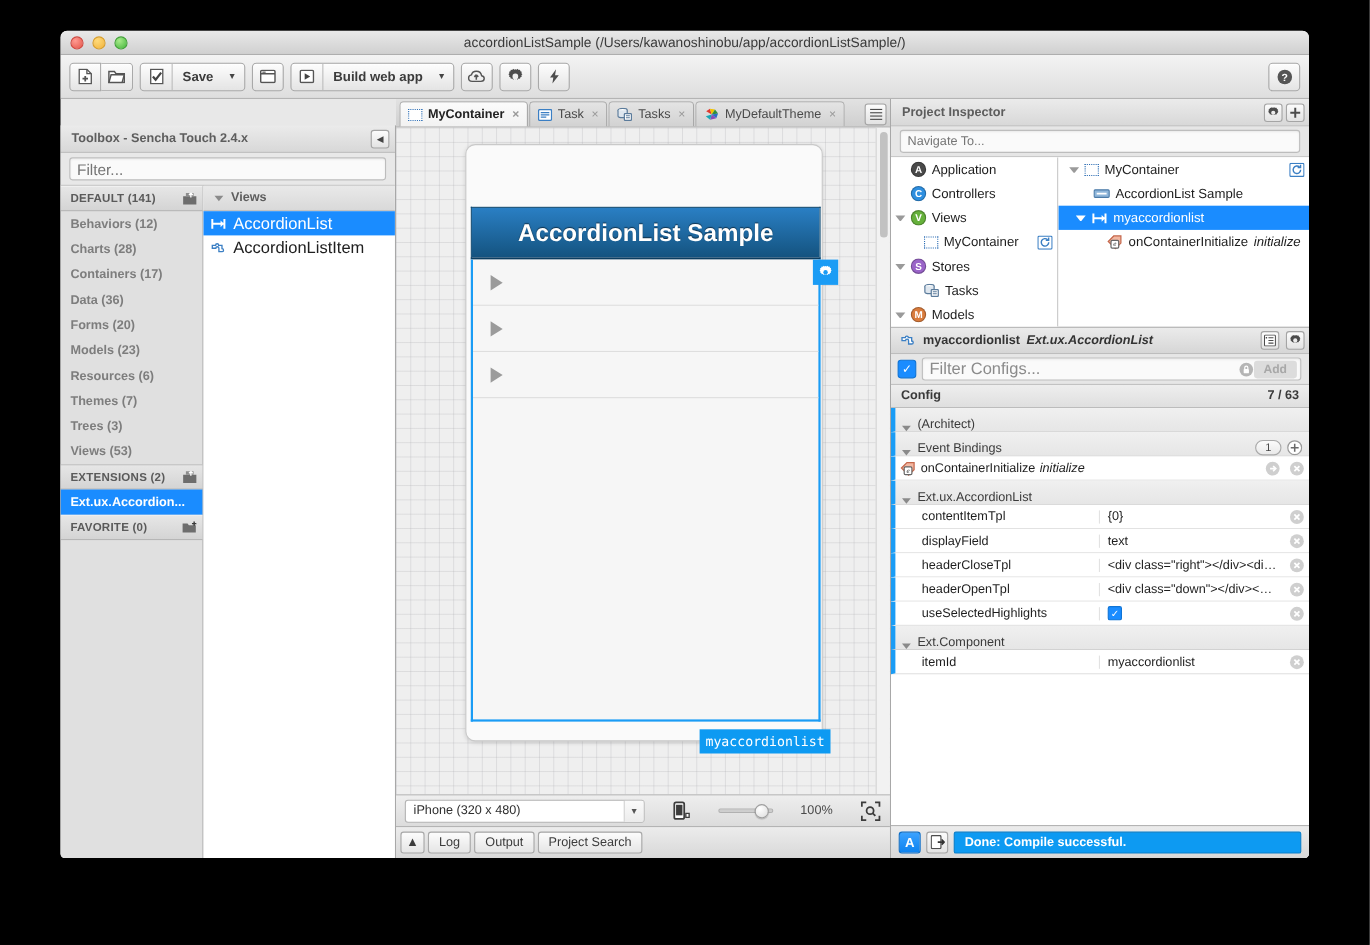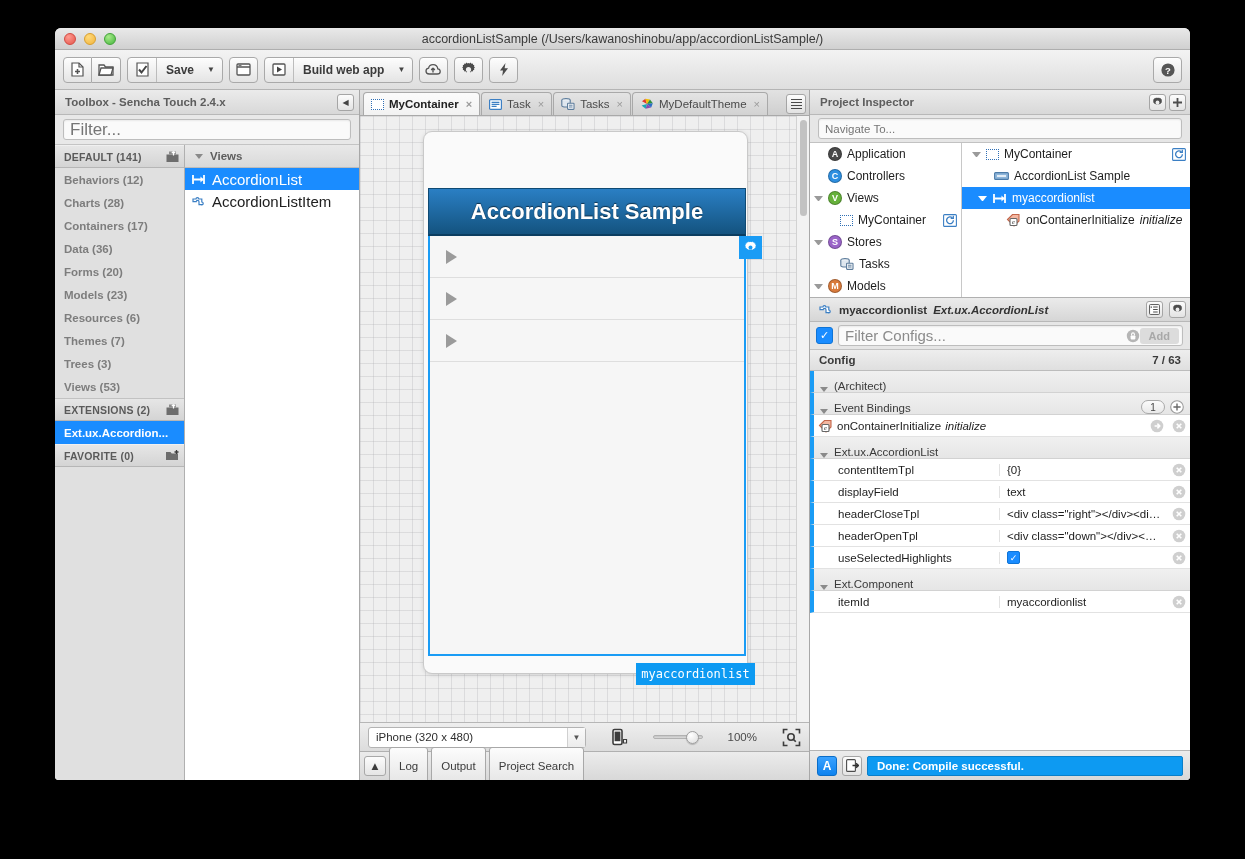--- a/index.html
+++ b/index.html
@@ -71,33 +71,33 @@
   .spacer { flex: 1; }
 
   
   svg { display: block; }
 
   
   .body { flex: 1; display: flex; min-height: 0; }
 
   
   .toolbox { width: 305px; flex: 0 0 305px; display: flex; flex-direction: column;
-             background: #e4e4e4; border-right: 1px solid #a8a8a8; }
+             background: #e4e4e4; border-right: 1px solid #a8a8a8; margin-top: 24px; }
   .tbx-head { height: 25px; flex: 0 0 25px; display: flex; align-items: center;
               background: linear-gradient(#ebebeb,#d8d8d8); border-bottom: 1px solid #b8b8b8;
               padding: 0 5px 0 10px; }
   .tbx-head .t { flex: 1; font-size: 11.5px; font-weight: bold; color: #5d5d5d; }
   .collapse-btn { width: 17px; height: 17px; border: 1px solid #a5a5a5; border-radius: 3px;
                   background: linear-gradient(#fcfcfc,#e3e3e3); display:flex; align-items:center; justify-content:center;
                   font-size: 8px; color: #444; }
   .tbx-filter { height: 30px; flex: 0 0 30px; padding: 4px 8px; background: #e8e8e8;
                 border-bottom: 1px solid #c4c4c4; }
   .tbx-filter input {
     width: 100%; height: 21px; border: 1px solid #bdbdbd; border-radius: 3px;
-    background: #fafafa; font-size: 17px; color: #8b8b8b; padding: 0 6px;
+    background: #fafafa; font-size: 14px; color: #8b8b8b; padding: 0 6px;
     font-family: "Liberation Sans", sans-serif;
     box-shadow: 0 1px 2px rgba(0,0,0,.07) inset;
   }
   .tbx-main { flex: 1; display: flex; min-height: 0; }
   .cats { width: 130px; flex: 0 0 130px; background: #e0e0e0; border-right: 1px solid #b0b0b0;
           display: flex; flex-direction: column; }
   .cat-hdr { height: 23px; display: flex; align-items: center; padding: 0 4px 0 9px;
              background: linear-gradient(#e6e6e6,#d4d4d4); border-bottom: 1px solid #b6b6b6;
              border-top: 1px solid #f0f0f0;
              font-size: 10.5px; font-weight: bold; color: #5a5a5a; letter-spacing: .2px; }
@@ -190,21 +190,21 @@
   .slider { flex: 1; height: 21px; position: relative; display: flex; align-items: center; }
   .slider .track { width: 100%; height: 4px; background: linear-gradient(#c4c4c4,#dadada);
                    border: 1px solid #b1b1b1; border-radius: 3px; }
   .slider .knob { position: absolute; right: 4px; width: 13px; height: 13px; border-radius: 50%;
                   background: radial-gradient(circle at 35% 30%, #fff, #dcdcdc);
                   border: 1px solid #9d9d9d; box-shadow: 0 1px 1px rgba(0,0,0,.2); }
   .zoomtxt { font-size: 11.5px; color: #4a4a4a; }
 
   .bottombar { height: 28px; flex: 0 0 28px; display: flex; align-items: center; gap: 3px;
                padding: 0 4px; background: linear-gradient(#ececec,#d8d8d8); }
-  .bb-btn { height: 20px; padding: 18px 9px; border: 1px solid #a8a8a8; border-radius: 3px;
+  .bb-btn { height: 20px; padding: 0 9px; border: 1px solid #a8a8a8; border-radius: 3px;
             background: linear-gradient(#fcfcfc,#e5e5e5); font-size: 11.5px; color: #3b3b3b;
             display: flex; align-items: center; }
   .bb-btn.sq { padding: 0; width: 22px; justify-content: center; }
 
   
   .right { width: 380px; flex: 0 0 380px; display: flex; flex-direction: column; background: #e6e6e6; }
   .pi-head { height: 25px; flex: 0 0 25px; display: flex; align-items: center; padding: 0 4px 0 10px;
              background: linear-gradient(#ebebeb,#d8d8d8); border-bottom: 1px solid #b8b8b8; gap: 3px; }
   .pi-head .t { flex: 1; font-size: 11.5px; font-weight: bold; color: #5d5d5d; }
   .mini-btn { width: 17px; height: 17px; border: 1px solid #a5a5a5; border-radius: 3px;

